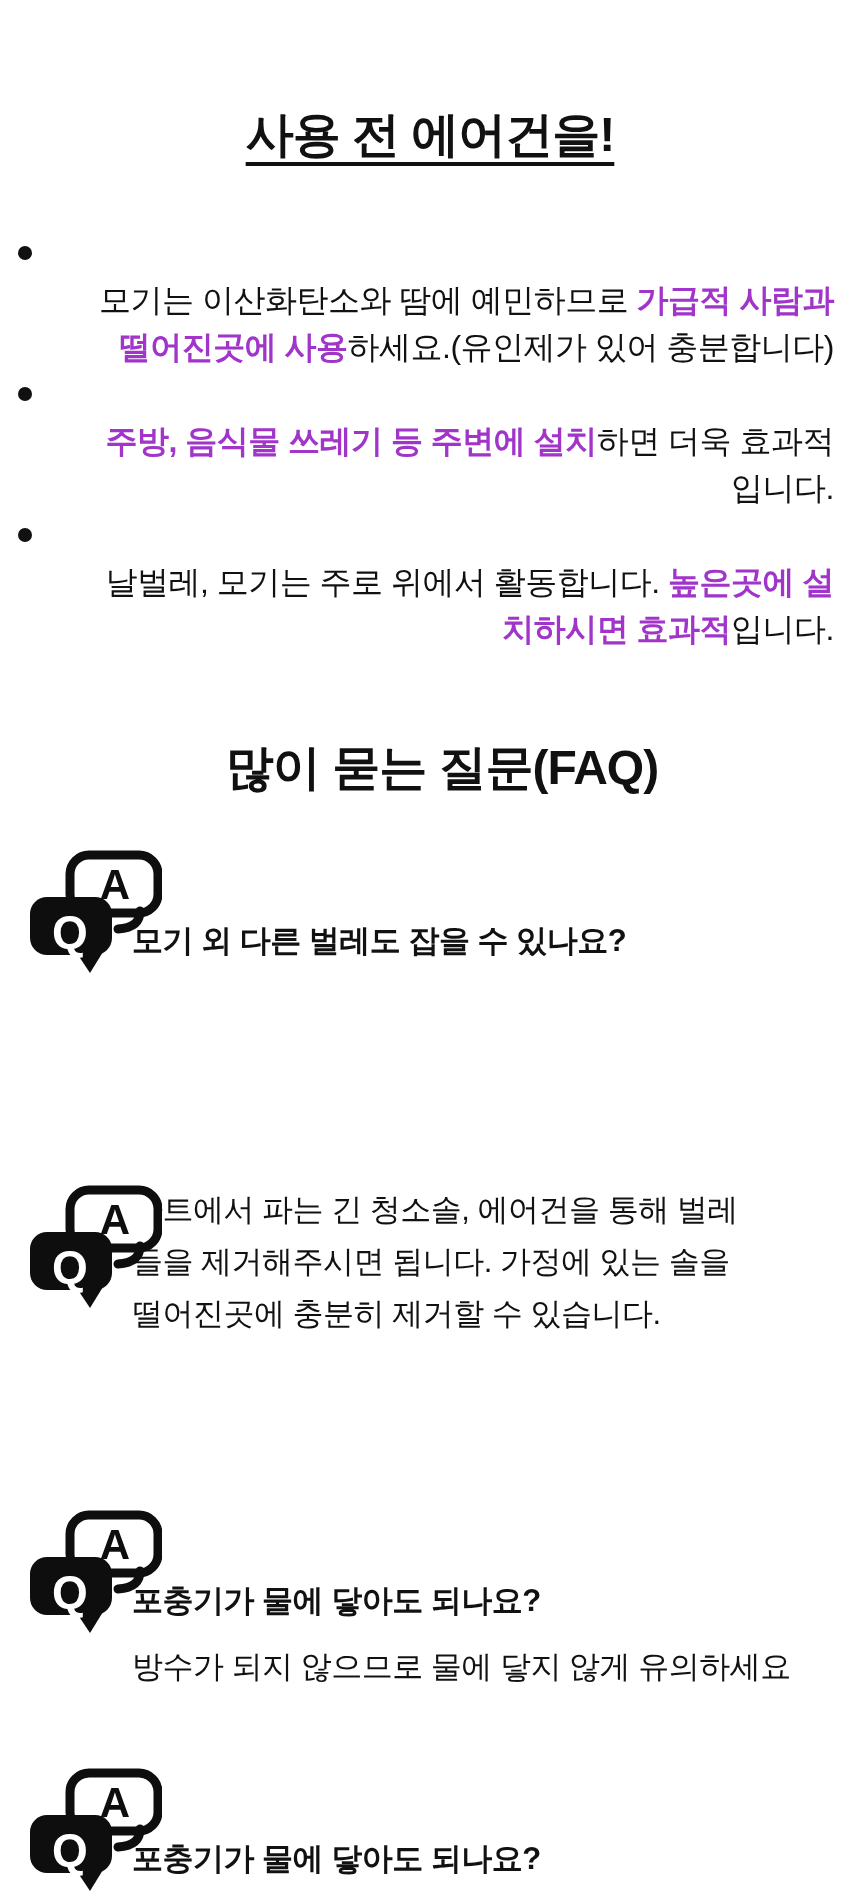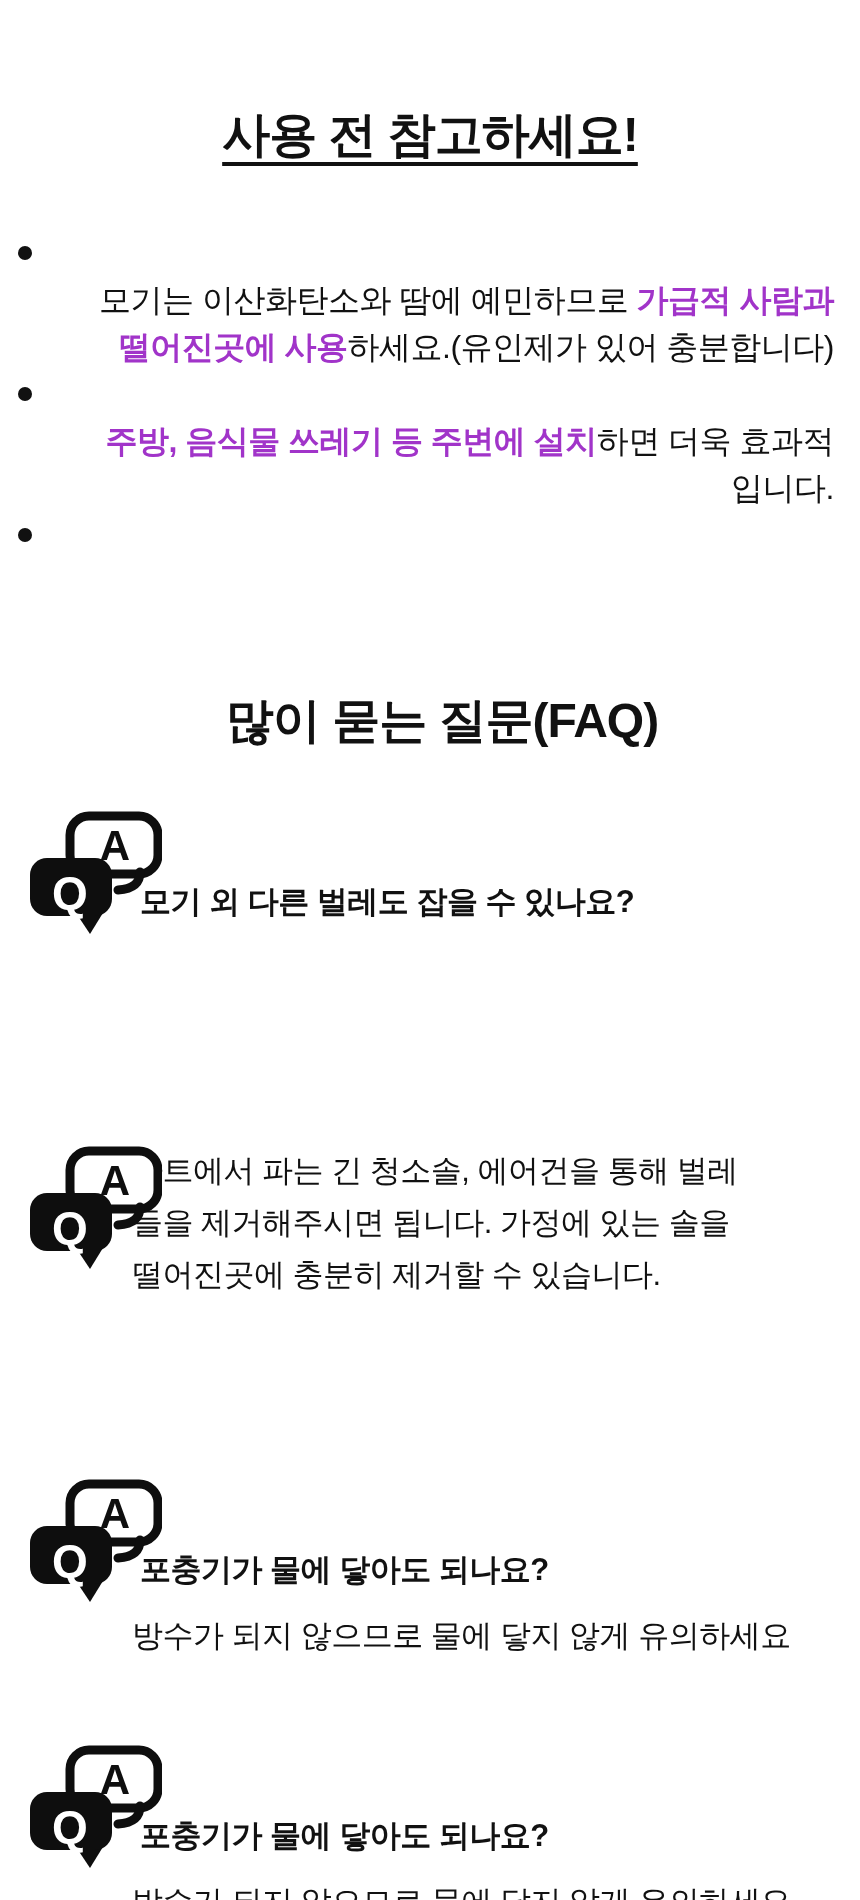--- a/index.html
+++ b/index.html
@@ -26,49 +26,50 @@
 
   .faq-title { margin:86px 0 0 0; text-align:center; font-size:48px; line-height:58px; font-weight:700; letter-spacing:-1px;padding-left:24px; }
 
   .faq { margin-top:52px; }
   .faq-item { position:relative; }
   .faq-item.h1x { min-height:315px; }
   .faq-item.h2x { min-height:325px; }
   .faq-item.h3x { min-height:258px; }
   .qa-icon { position:absolute; left:28px; top:0; width:134px; height:124px; }
   .question {
-    margin:8px; padding:72px 20px 0 132px;
+    margin:0; padding:72px 20px 0 132px;
     font-size:31px; line-height:40px; font-weight:700; letter-spacing:-0.5px;
   }
   .answer {
     margin:20px 20px 0 132px;
     font-size:31px; line-height:52px; letter-spacing:-0.5px;
     white-space:pre-line;
   }
 
   .bottom-bar { margin-top:auto; height:7px; background:#161616; }
 </style>
 </head>
 <body>
 
 <div class="page">
 
-  <h1 class="title">사용 전 참고하세요!</h1>
+  <h1 class="title">사용 전 에어건을!</h1>
 
   <ul class="notes">
     <li class="note">
       <span class="dot"></span><span><span>모기는 이산화탄소와 땀에 예민하므로 </span><span class="em">가급적 사람과
 떨어진곳에 사용</span><span>하세요.(유인제가 있어 충분합니다)</span></span>
     </li>
     <li class="note">
       <span class="dot"></span><span><span class="em">주방, 음식물 쓰레기 등 주변에 설치</span><span>하면 더욱 효과적
 입니다.</span></span>
     </li>
     <li class="note">
-      <span class="dot"></span>
+      <span class="dot"></span><span><span>날벌레, 모기는 주로 위에서 활동합니다. </span><span class="em">높은곳에 설
+치하시면 효과적</span><span>입니다.</span></span>
     </li>
   </ul>
 
   <h2 class="faq-title">많이 묻는 질문(FAQ)</h2>
 
   <div class="faq">
 
     <div class="faq-item h1x">
       <svg class="qa-icon" viewBox="0 0 134 124" xmlns="http://www.w3.org/2000/svg">
         <rect x="42" y="6" width="88" height="58" rx="19" fill="#ffffff" stroke="#0e0e0e" stroke-width="9"></rect>

